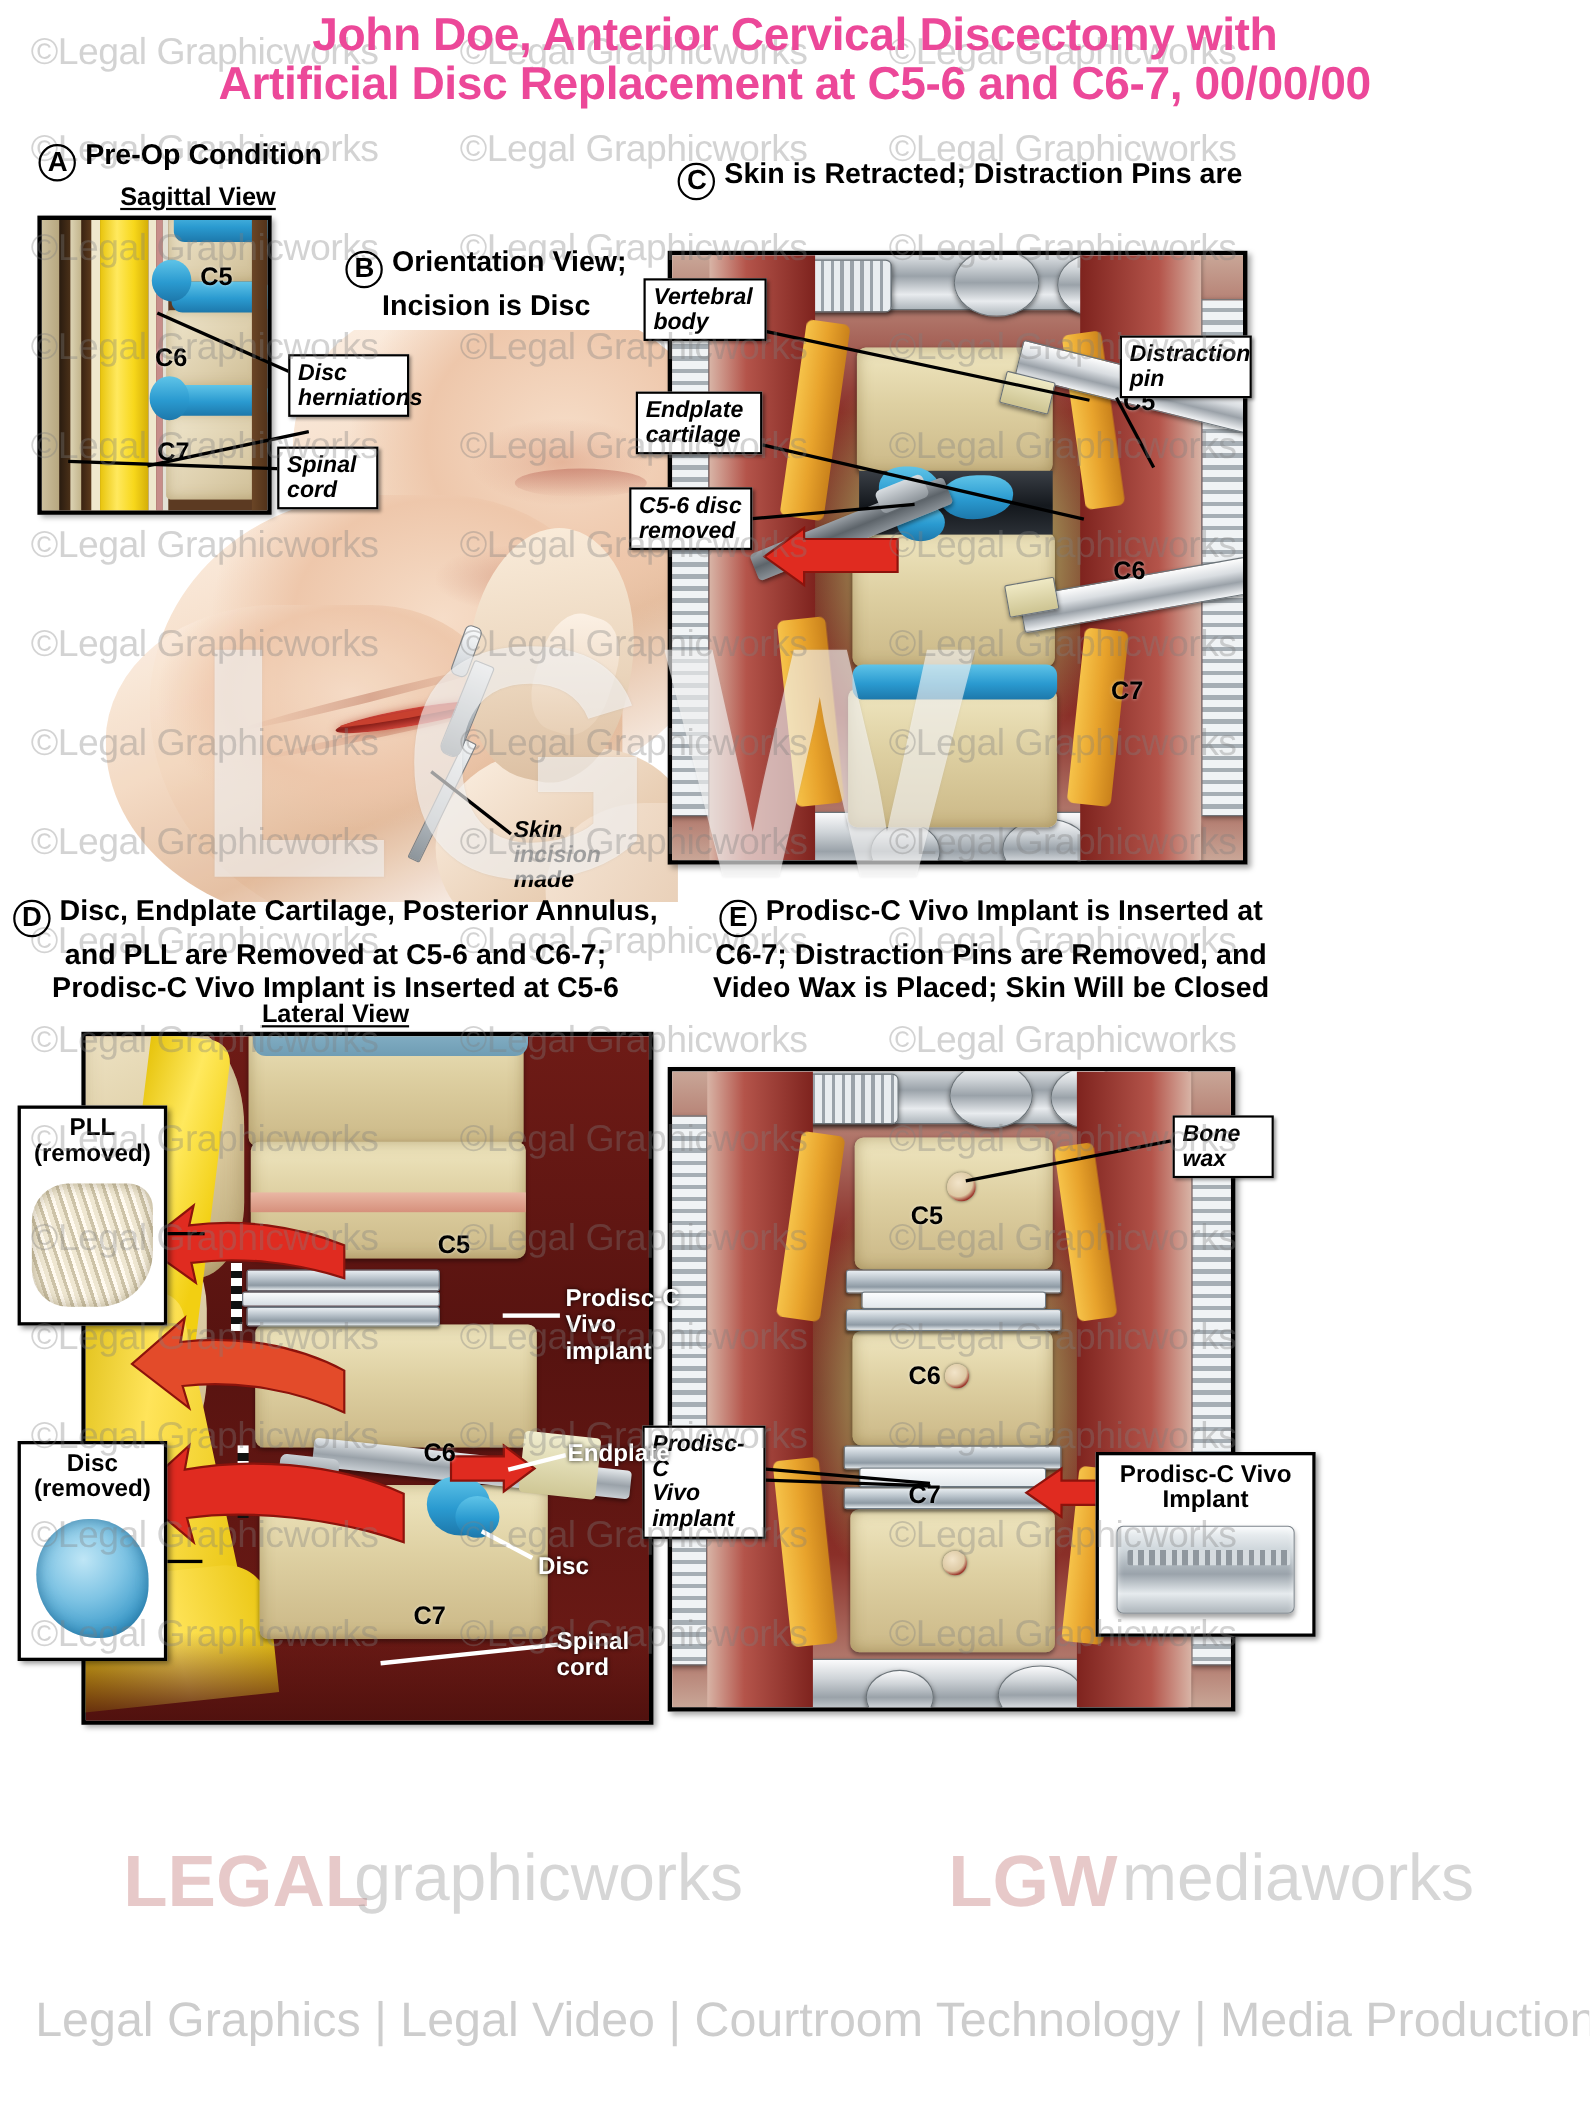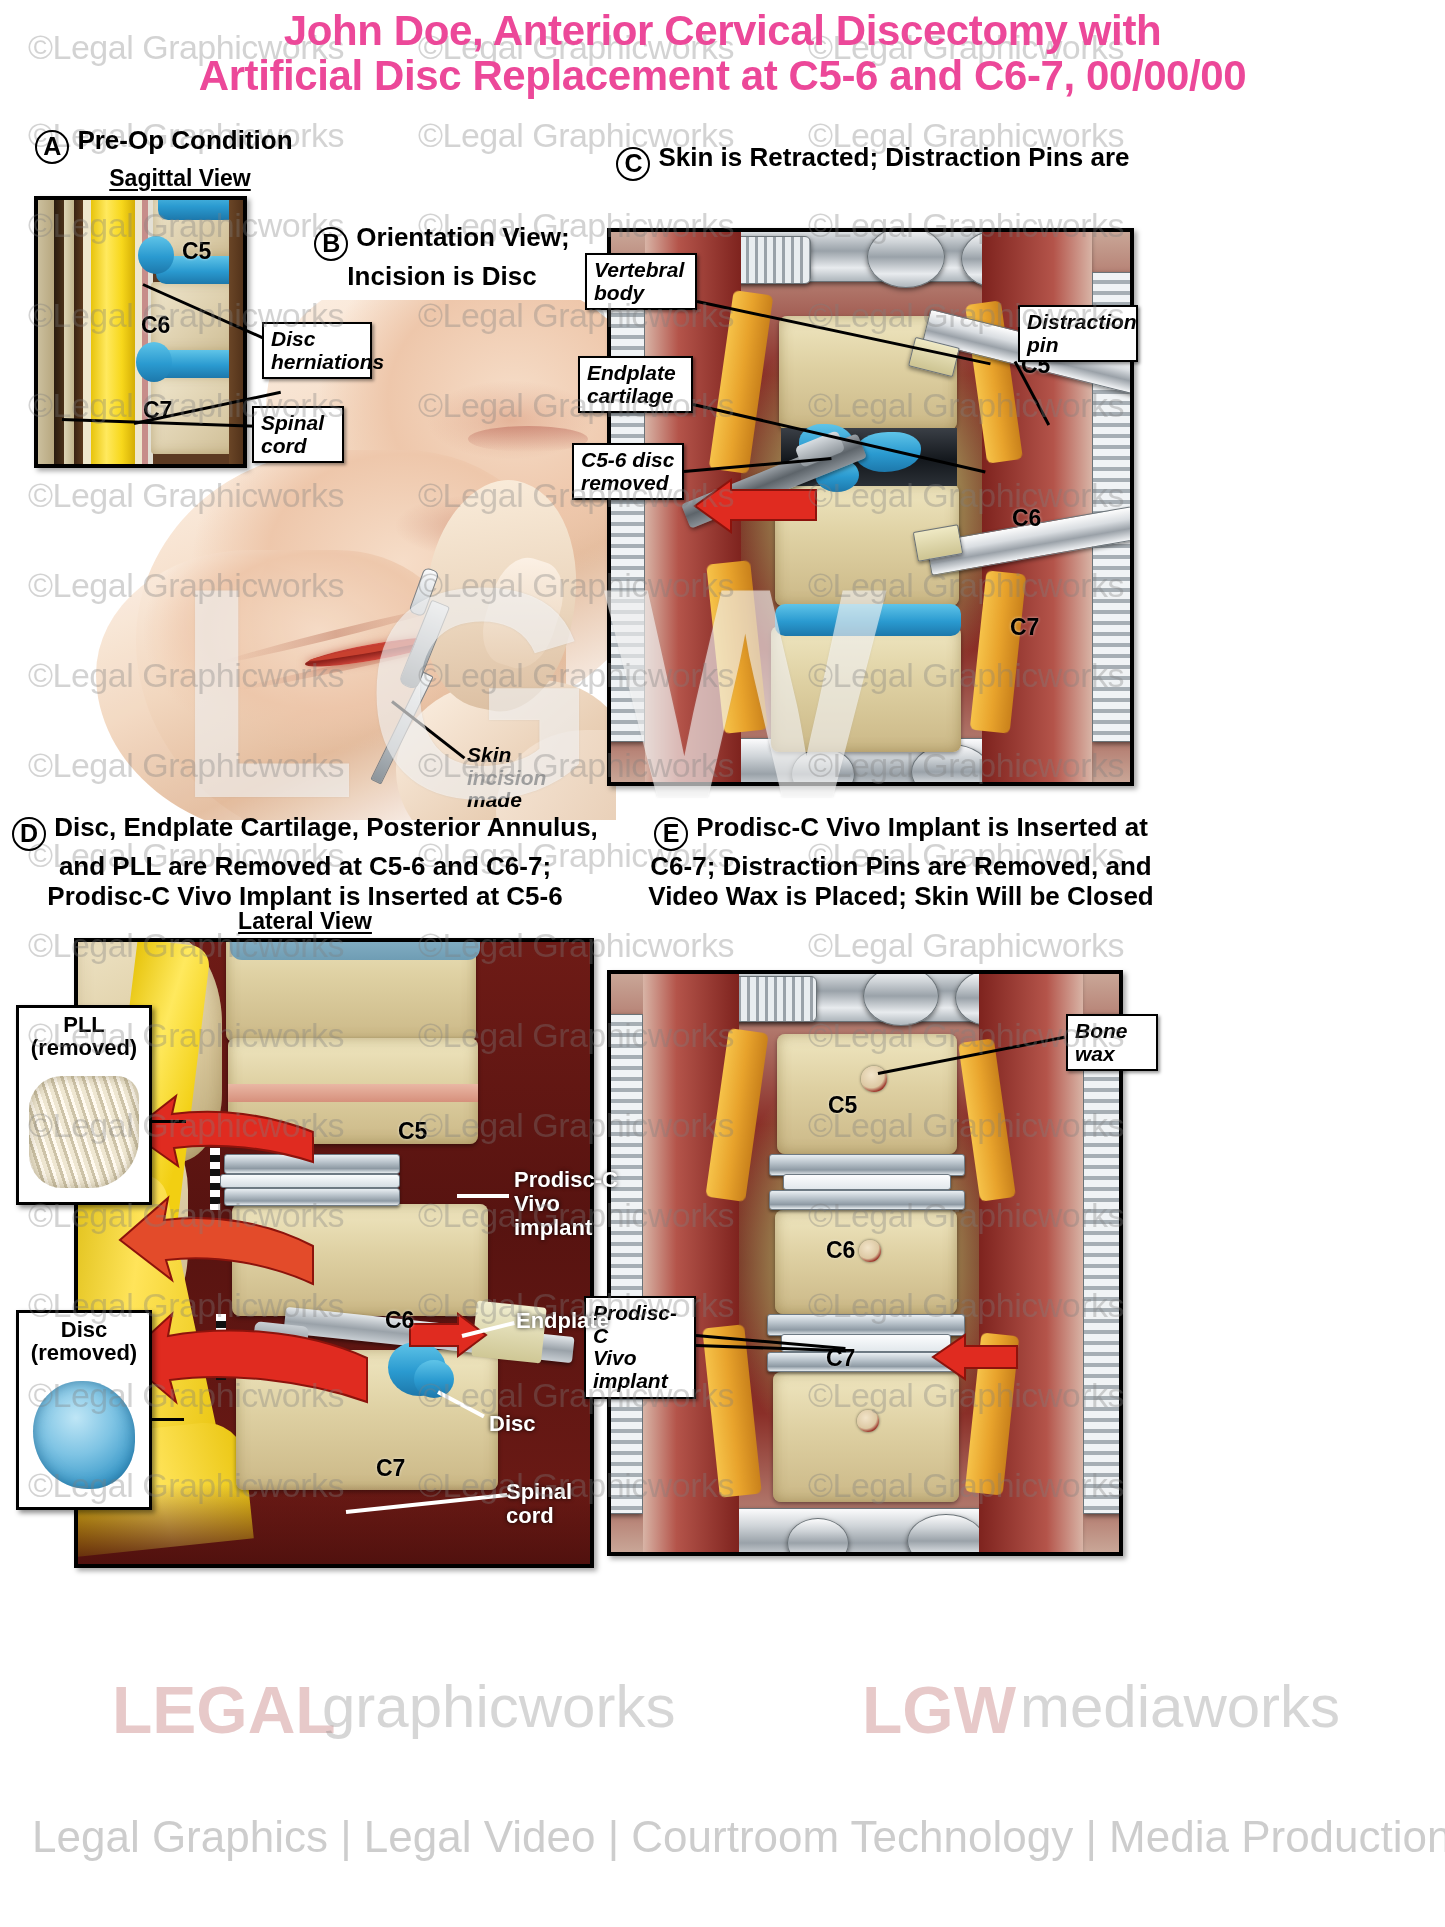--- a/index.html
+++ b/index.html
@@ -579,20 +579,30 @@
   <div class="callout" style="left:1066px; top:1014px; width:92px; white-space:pre-line;">Bone
 wax</div>
   <div class="leader" style="left:878px; top:1072px; width:190px; transform:rotate(-11deg);"></div>
 
   <div class="callout" style="left:584px; top:1296px; width:112px; white-space:pre-line;">Prodisc-C
 Vivo
 implant</div>
   <div class="leader" style="left:696px; top:1334px; width:150px; transform:rotate(5deg);"></div>
   <div class="leader" style="left:696px; top:1344px; width:150px; transform:rotate(2deg);"></div>
 
+  <div class="inset-box" style="left:996px; top:1320px; width:200px; height:168px;">
+    <div class="inset-title" style="white-space:pre-line;">Prodisc-C Vivo
+Implant</div>
+    <div class="inset-art" style="height:80px; margin:0 16px 14px 16px; left:0; right:0; bottom:4px;
+        background:linear-gradient(180deg,#f3f6f8 0%,#cdd5da 28%,#9aa3ab 55%,#e6ebee 78%,#aeb6bc 100%);
+        border-radius:6px; border:1px solid #7b838a;
+        box-shadow: inset 0 3px 6px rgba(255,255,255,0.6), 0 3px 5px rgba(0,0,0,0.35);"></div>
+    <div style="position:absolute; left:26px; bottom:62px; width:148px; height:14px;
+        background:repeating-linear-gradient(90deg,#8f979e 0 5px,#d6dce0 5px 10px); border-radius:2px;"></div>
+  </div>
 
   <div class="wm-layer">
 
     <div class="wm-big" style="left:175px; top:520px;">LGW</div>
 
     <div class="wm" style="left:28px;  top:28px;">©Legal Graphicworks</div>
     <div class="wm" style="left:418px; top:28px;">©Legal Graphicworks</div>
     <div class="wm" style="left:808px; top:28px;">©Legal Graphicworks</div>
 
     <div class="wm" style="left:28px;  top:116px;">©Legal Graphicworks</div>

